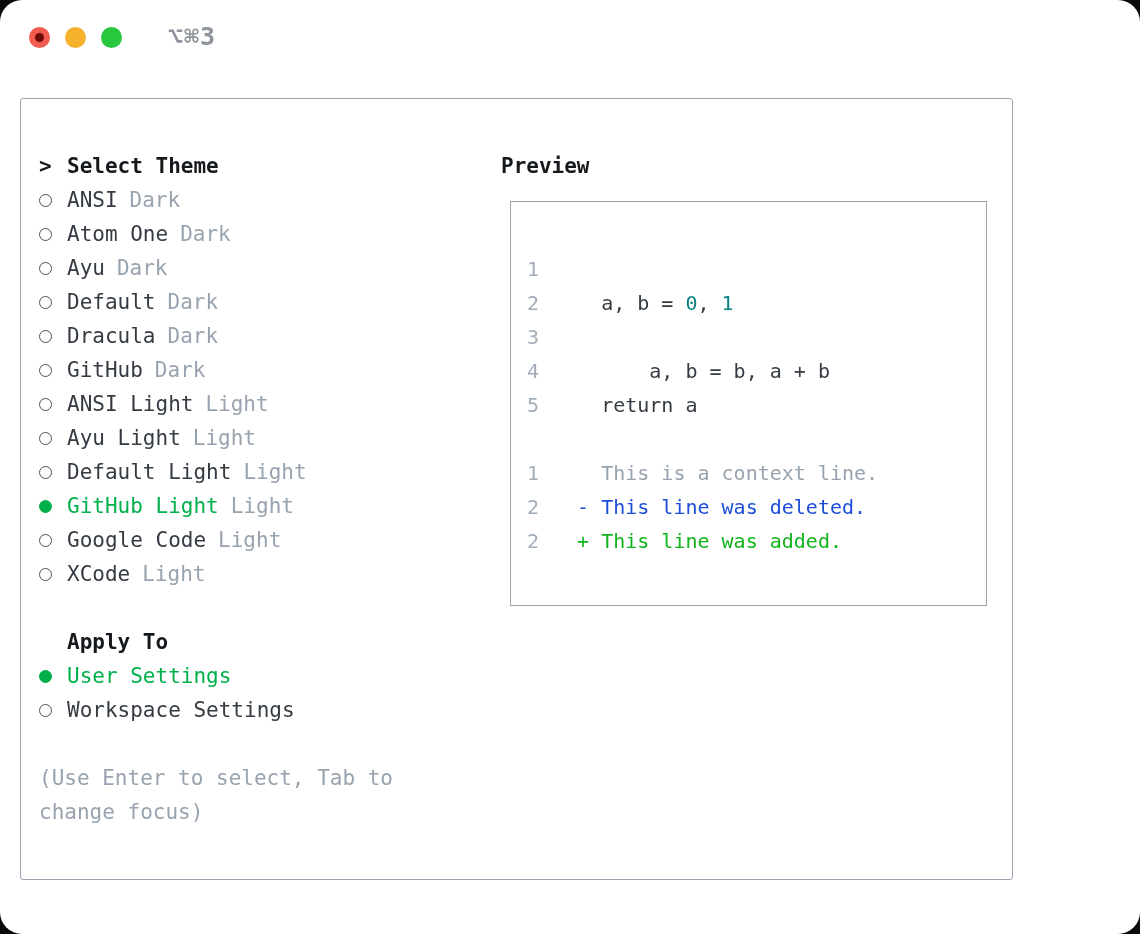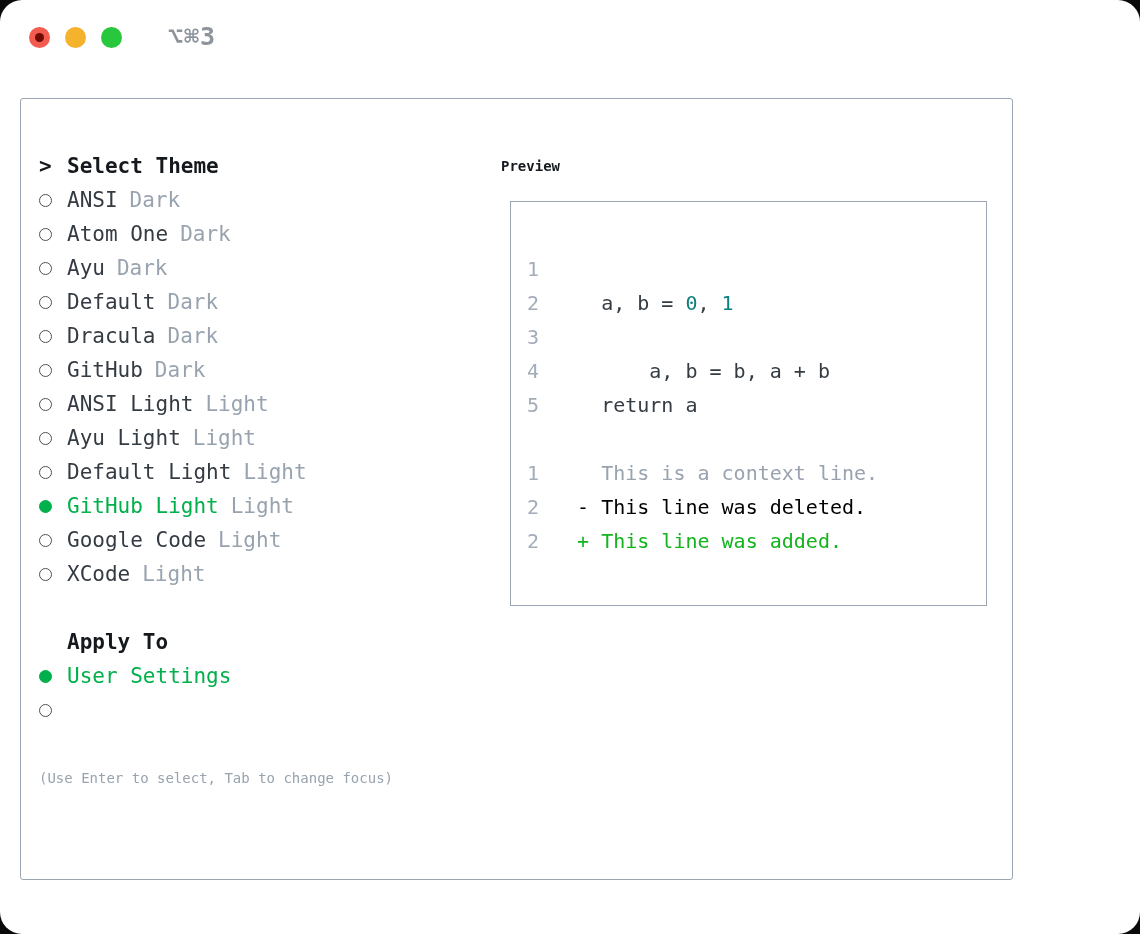--- a/index.html
+++ b/index.html
@@ -25,36 +25,36 @@
   .row{display:flex;align-items:center;height:34px;font-size:21px;color:#343b42;white-space:pre;}
   .gutter{width:28px;display:flex;align-items:center;flex:0 0 28px;}
   .prompt{font-weight:700;color:#15191d;font-size:21px;}
   .hdr{font-weight:700;color:#15191d;}
   .dot{width:13px;height:13px;border-radius:50%;border:1.5px solid #4a525a;box-sizing:border-box;}
   .item .nm{color:#343b42;}
   .item .var{color:#98a3af;margin-left:12px;}
   .item.selected .nm{color:#00b04a;}
   .item.selected .dot{background:#00b04a;border-color:#00b04a;}
   .spacer{height:34px;}
-  .help{margin-top:0;width:412px;font-size:14px;line-height:34px;color:#98a3af;white-space:normal;}
+  .help{margin-top:0;width:412px;font-size:21px;line-height:34px;color:#98a3af;white-space:normal;}
 
   
   .preview-label{position:absolute;left:480px;top:50px;height:34px;line-height:34px;
-                 font-size:14px;font-weight:700;color:#15191d;}
+                 font-size:21px;font-weight:700;color:#15191d;}
   .preview-box{position:absolute;left:489px;top:102px;width:477px;height:405px;box-sizing:border-box;
                border:1.5px solid #9aa6b2;background:#fff;padding:16px 16px;overflow:hidden;}
   .prow{display:flex;height:34px;align-items:center;font-size:20px;white-space:pre;}
   .ln{flex:0 0 14px;margin-right:12px;color:#a3adb9;}
   .code{color:#343b42;}
   .tk-plain{color:#343b42;}
   .tk-title{color:#a61616;}
   .tk-num{color:#0b8080;}
   .tk-blt{color:#1497d6;}
   .tk-ctx{color:#98a3af;margin-top:13px;}
-  .tk-del{color:#000000;text-align:center;}
+  .tk-del{color:#1d4ed8;text-align:center;}
   .tk-add{color:#13b41d;}
 </style>
 </head>
 <body>
 
 <div class="screen">
   <div class="window">
 
     <div class="titlebar">
       <span class="tl tl-red">
@@ -90,21 +90,21 @@
 
         <div class="spacer"></div>
 
         <div class="row">
           <span class="gutter"></span>
           <span class="hdr">Apply To</span>
         </div>
 
         <div id="apply-list">
             <div class="row item selected"><span class="gutter"><span class="dot"></span></span><span class="nm">User Settings</span></div>
-            <div class="row item"><span class="gutter"><span class="dot"></span></span></div>
+            <div class="row item"><span class="gutter"><span class="dot"></span></span><span class="nm">Workspace Settings</span></div>
           </div>
 
         <div class="spacer"></div>
 
         <div class="help">(Use Enter to select, Tab to change focus)</div>
       </div>
 
       <div class="preview-label">Preview</div>
 
       <div class="preview-box">

